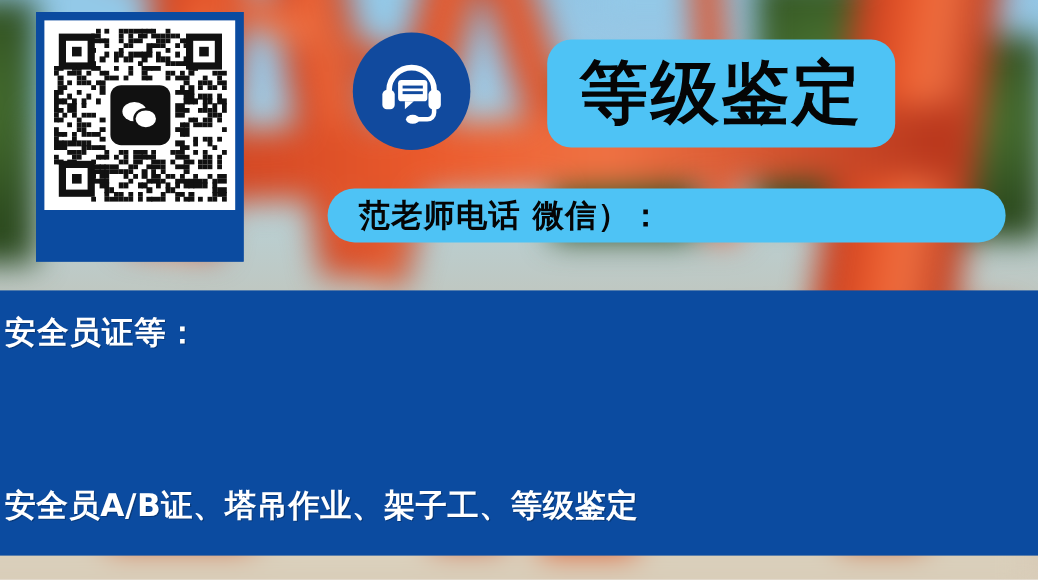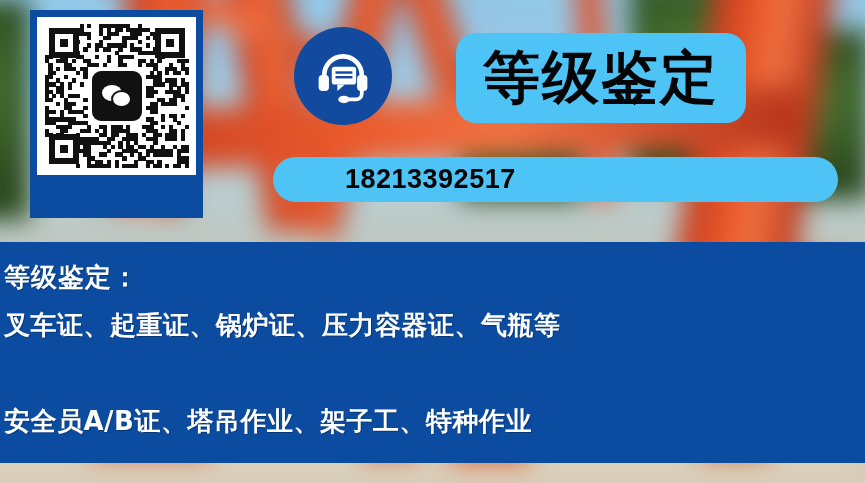--- a/index.html
+++ b/index.html
@@ -651,30 +651,29 @@
       <rect x="24" y="27" width="18" height="2.6" fill="#114a9e"></rect>
       <rect x="24" y="32" width="18" height="2.6" fill="#114a9e"></rect>
     </svg>
   </div>
 
   <div class="title-pill">
     <span>等级鉴定</span>
   </div>
 
   <div class="phone-pill">
-    <span class="phone-number">18213392517</span>
+    <span class="phone-label">范老师电话 微信）：</span>
   </div>
 
   <div class="info-panel">
     <div class="info-row">
-      <span class="info-label">等级鉴定：</span>
-    </div>
-    <div class="info-row">
-      <span class="info-value">叉车证、起重证、锅炉证、压力容器证、气瓶等</span>
+      <span class="info-label">安全员证等：</span>
     </div>
     <div class="info-row">
     </div>
     <div class="info-row">
-      <span class="info-value">安全员A/B证、塔吊作业、架子工、特种作业</span>
+    </div>
+    <div class="info-row">
+      <span class="info-value">安全员A/B证、塔吊作业、架子工、等级鉴定</span>
     </div>
   </div>
 
 </div>
 
 </body></html>

